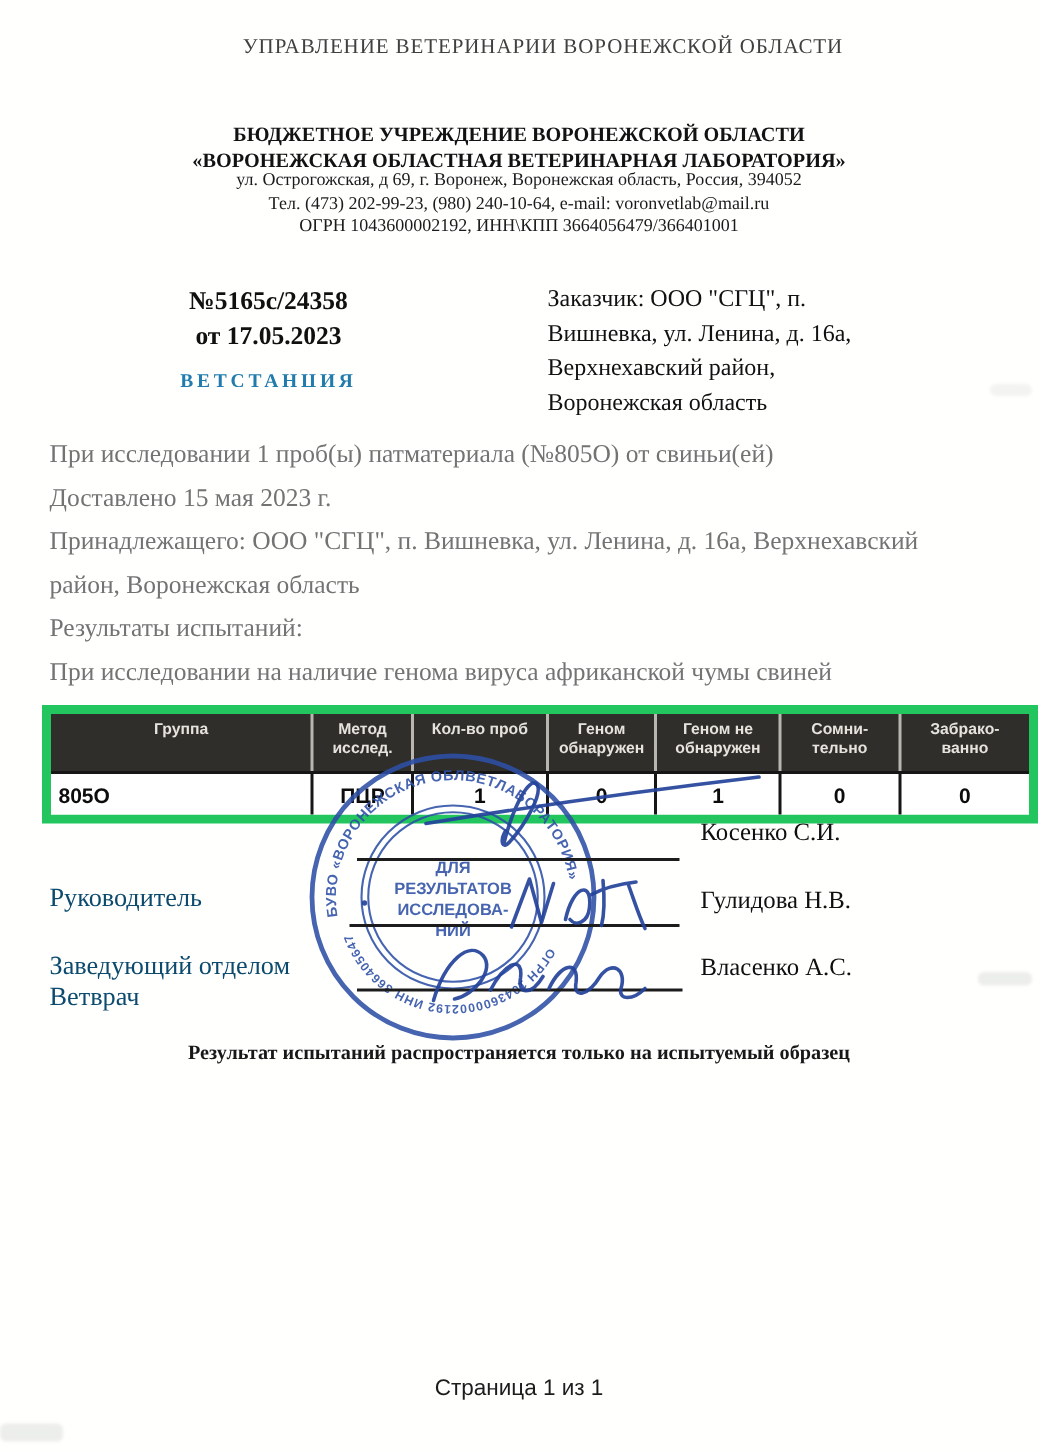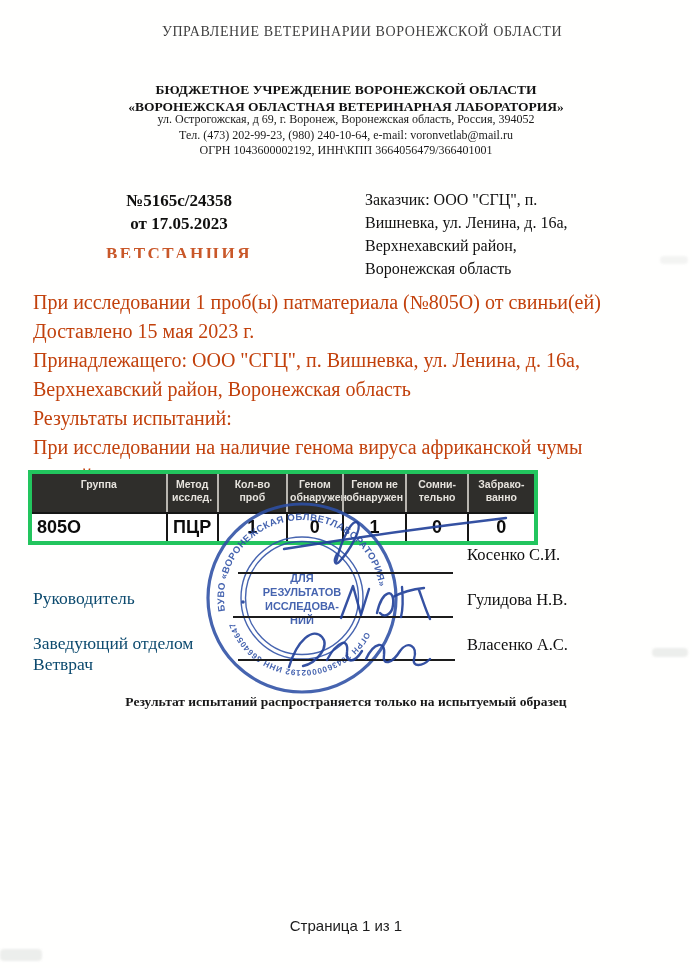--- a/index.html
+++ b/index.html
@@ -14,43 +14,43 @@
 
   
   .h-line1 { top:24px; left:0; width:100%; font-size:14px; letter-spacing:0.6px; color:#404040;margin-left:16px; }
   .h-org   { top:57px; left:0; width:100%; font-weight:bold; font-size:13.5px; line-height:17px; color:#121212;margin-top:24px; }
   .h-addr  { top:112px; left:0; width:100%; font-size:12px; line-height:15.5px; color:#1a1a1a; }
 
   
   .result-block { top:190px; left:88px; width:182px; text-align:center;
                   font-weight:bold; font-size:17px; line-height:22.5px; color:#10100f; }
   .result-stamp-clip { height:14px; overflow:hidden; margin-top:9px; }
-  .result-stamp-text { color:#c2410c; font-weight:bold; font-size:17px;
+  .result-stamp-text { color:#0369a1; font-weight:bold; font-size:13px;
                        letter-spacing:2.5px; line-height:19px; opacity:.88;
                        font-family:"Liberation Serif", serif; }
   .customer-block { top:188px; left:365px; width:266px; font-size:16px; line-height:23px; color:#111; }
 
   
-  .body-text { top:288px; left:33px; width:628px; font-size:20px; line-height:29px; color:#c2410c; }
+  .body-text { top:288px; left:33px; width:628px; font-size:17px; line-height:29px; color:#737373; }
   .body-text p { margin:0; }
   .p-narrow { width:600px; }
 
   
-  .result-table { top:470px; left:28px; width:510px; border:4px solid #22c55e;
+  .result-table { top:470px; left:28px; width:664px; border:6px solid #22c55e;
                   font-family:"Liberation Sans", sans-serif; }
   .t-head { display:grid; grid-template-columns:26.6% 10.2% 13.8% 11.1% 12.7% 12.2% 13.4%;
             background:#2f2e2b; }
   .t-head .cell { padding:4px 2px 3px; text-align:center; color:#e6e3dd;
                   font-size:10.5px; line-height:13px; font-weight:bold;
                   border-left:2px solid #b9b6b0; min-height:38px; }
   .t-head .cell:first-child { border-left:none; }
   .t-body { display:grid; grid-template-columns:26.6% 10.2% 13.8% 11.1% 12.7% 12.2% 13.4%;
             background:#fff; border-top:2px solid #161616; }
   .t-body .cell { height:27px; display:flex; align-items:center; justify-content:center;
-                  font-size:18px; font-weight:bold; color:#0c0c0c;
+                  font-size:14px; font-weight:bold; color:#0c0c0c;
                   border-left:2px solid #161616; }
   .t-body .cell:first-child { border-left:none; justify-content:flex-start; padding-left:5px; }
 
   
   .sig-role { left:33px; font-size:17.5px; color:#0c4a6e;margin-top:45px; }
   .sig-name { left:467px; font-size:16.5px; color:#0f0f0f; }
   .sig-line { height:2px; background:#1c1c1c; z-index:6; }
 
   
   .stamp-svg { top:500px; left:204px; width:196px; height:196px; z-index:4; opacity:.88; }

